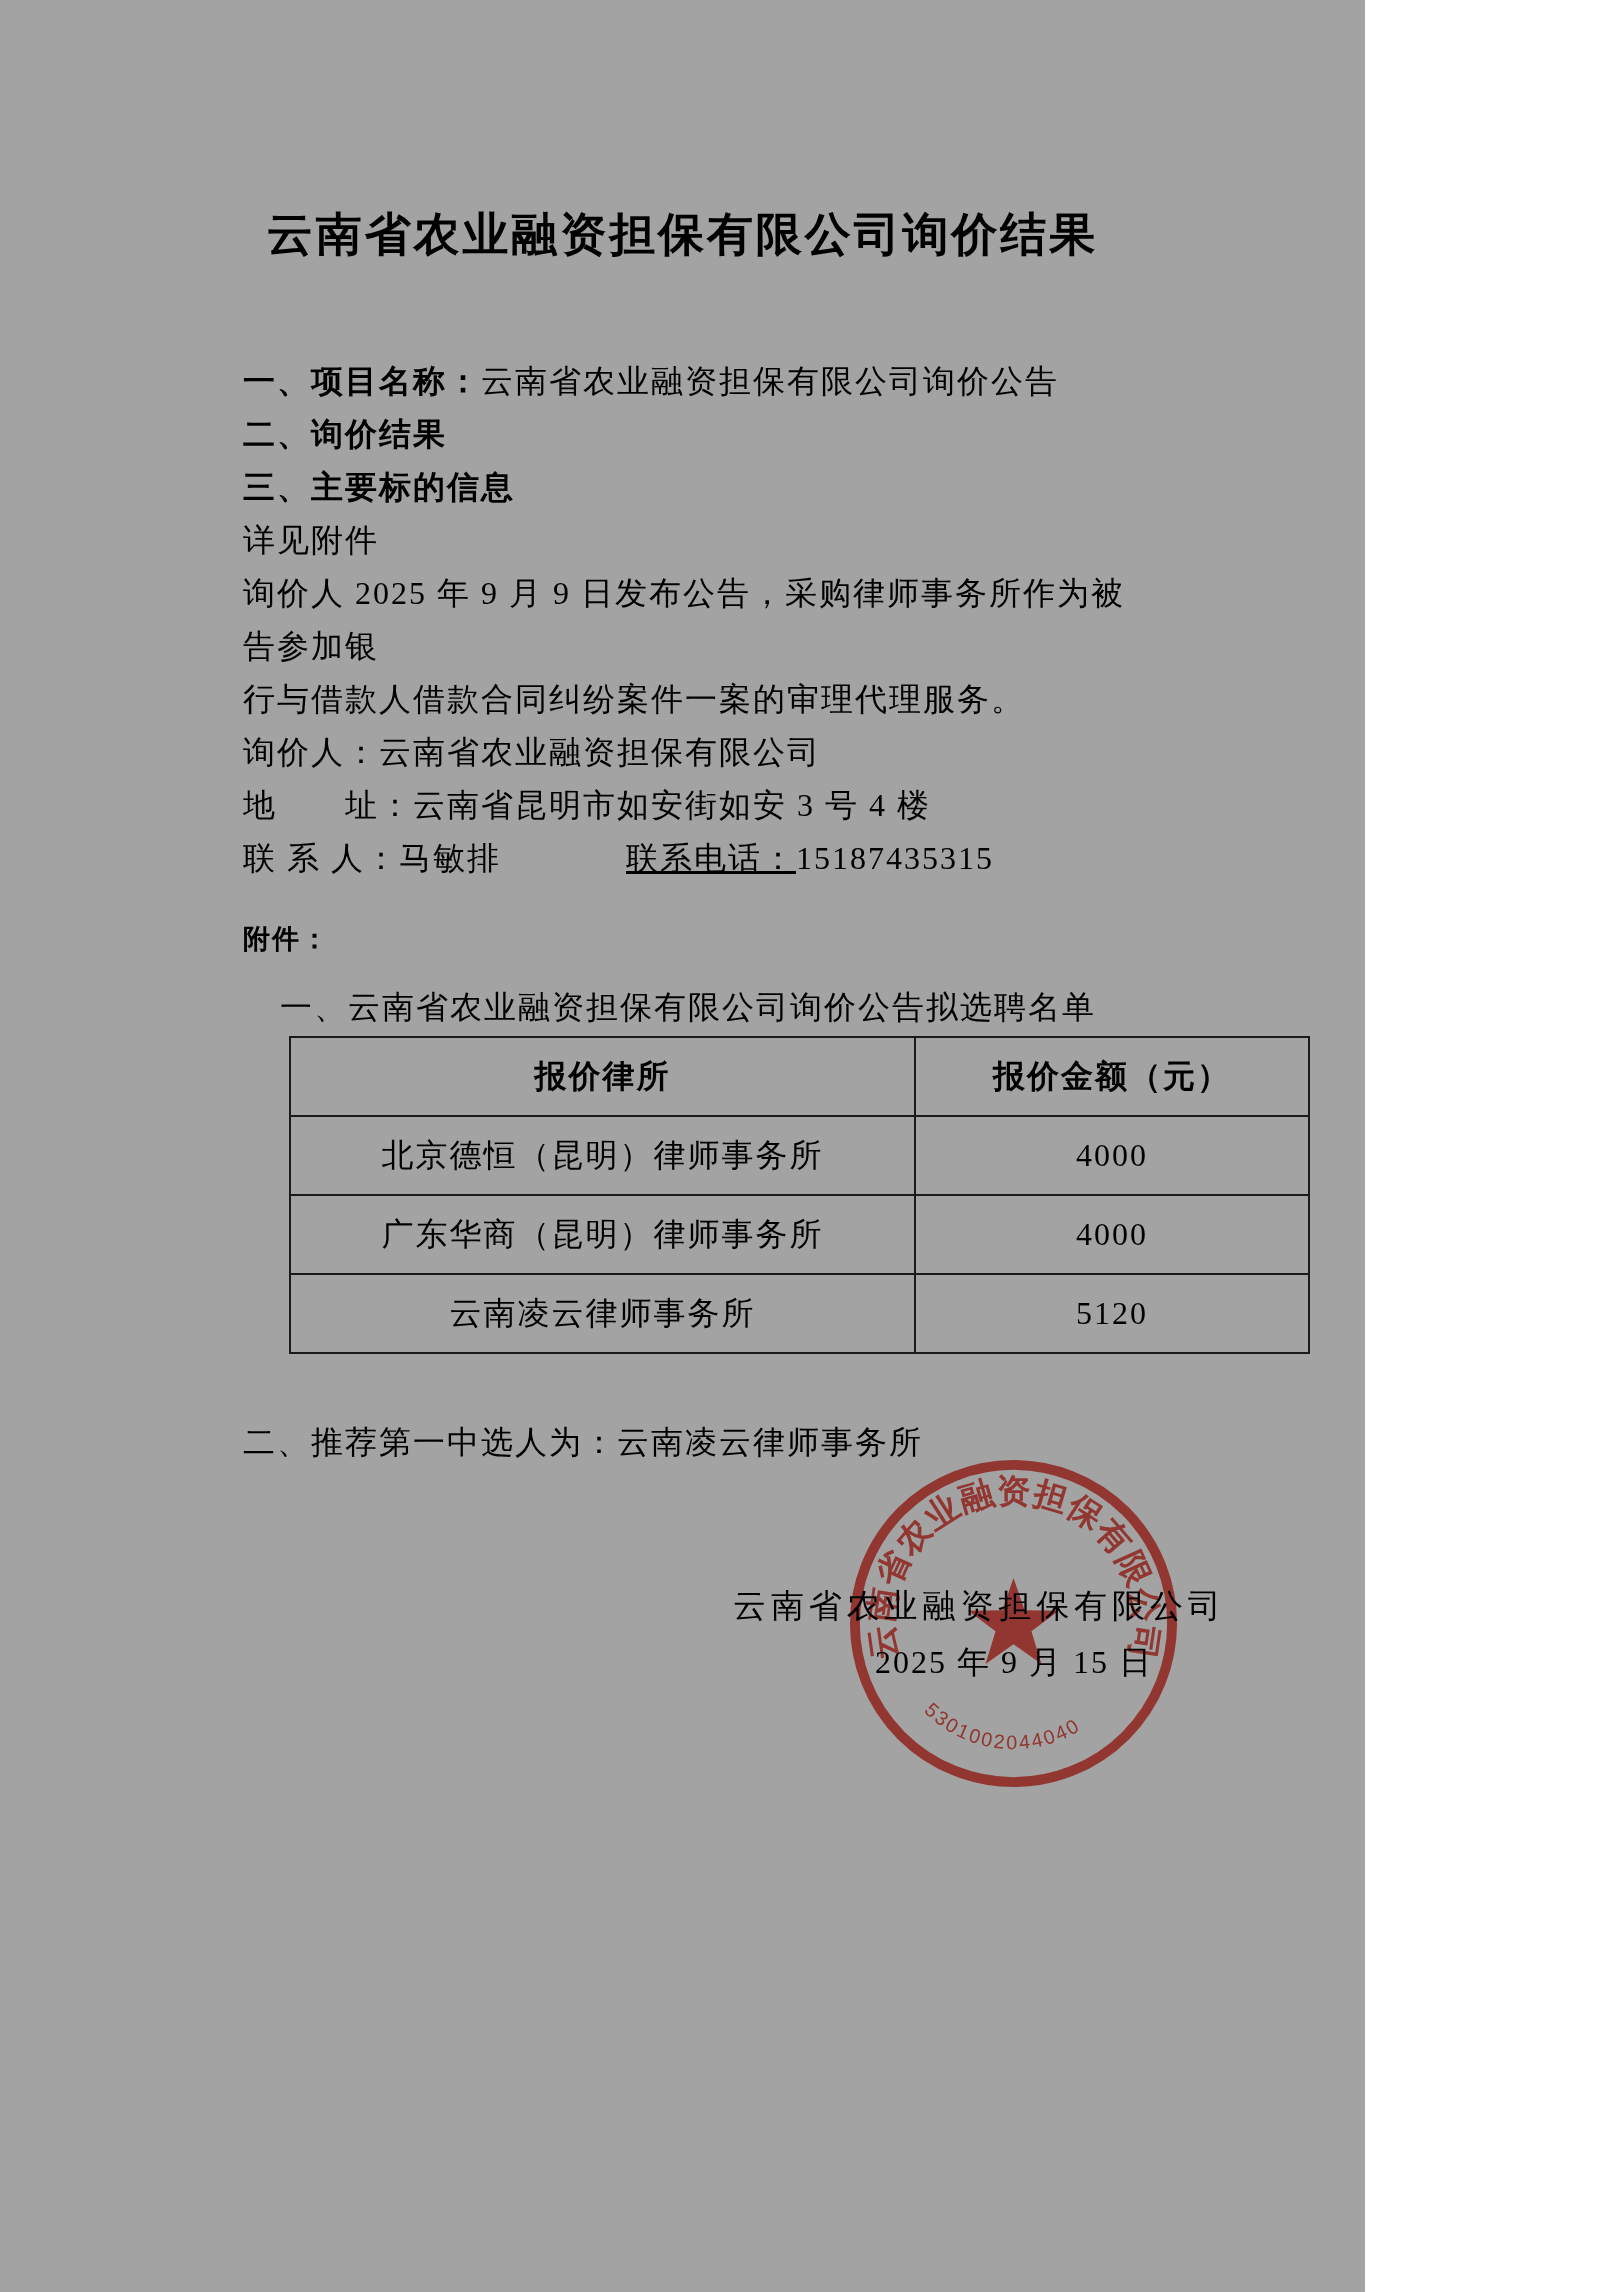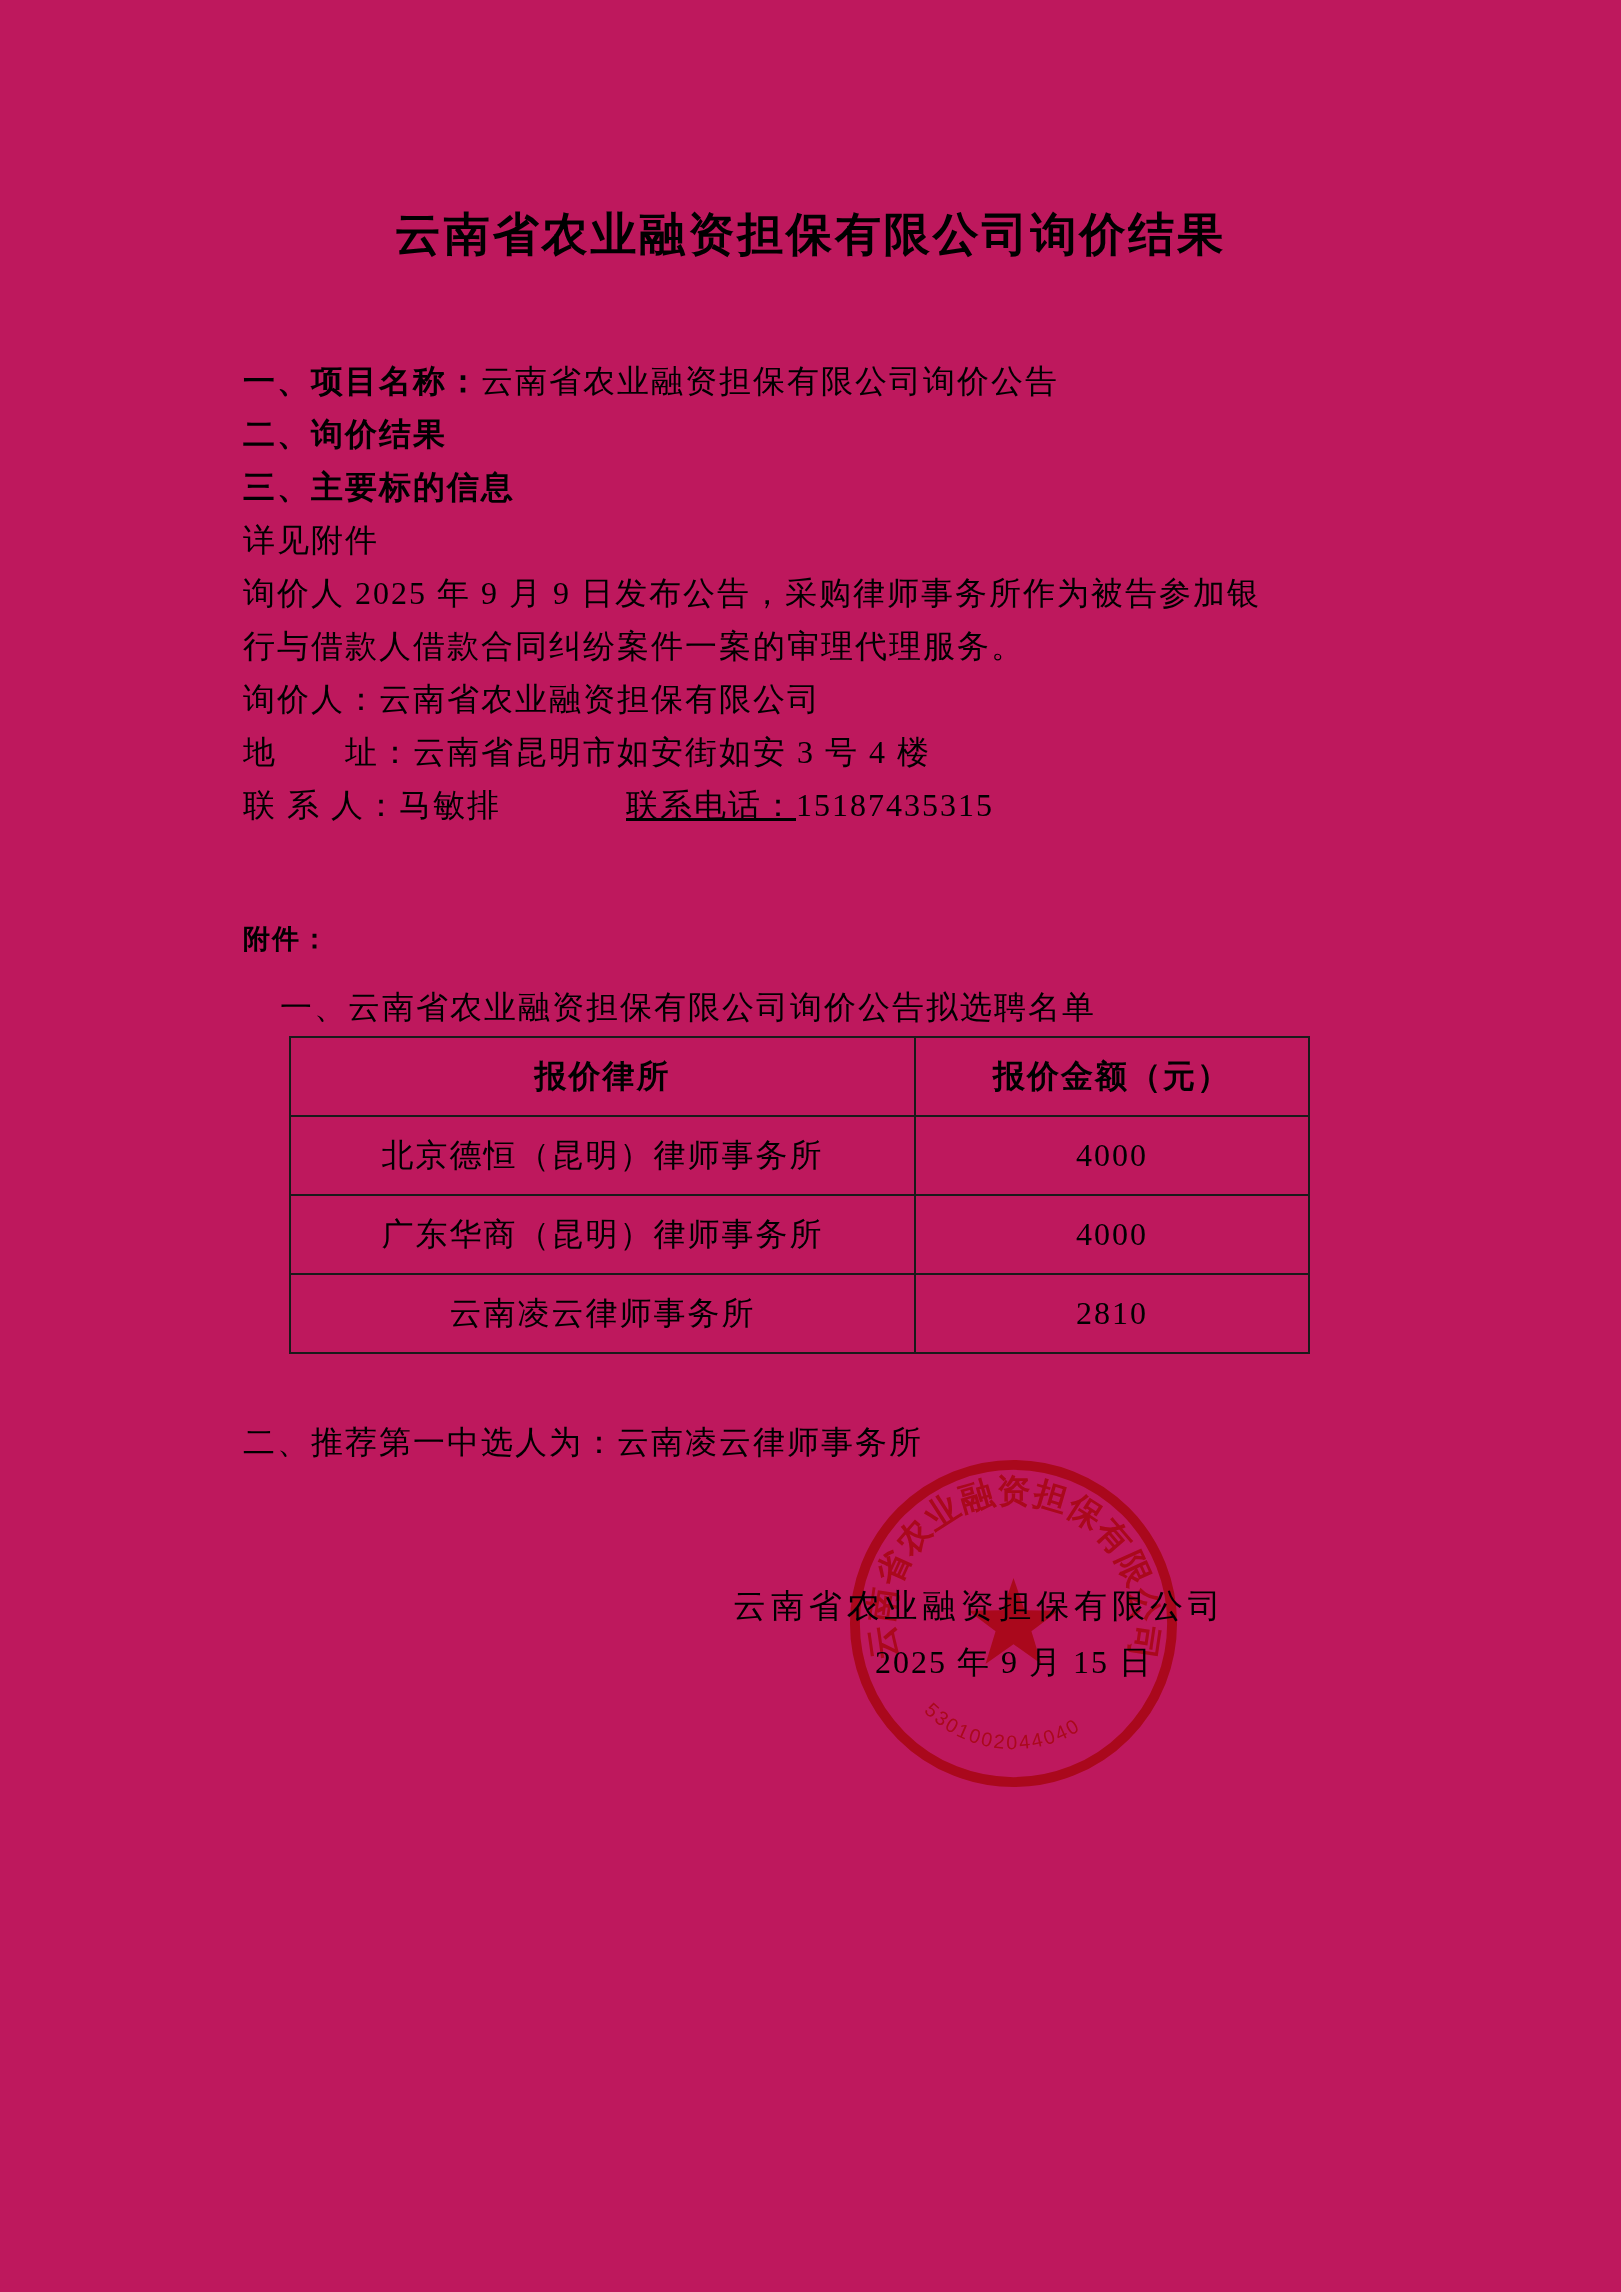--- a/index.html
+++ b/index.html
@@ -1,20 +1,20 @@
 <!DOCTYPE html>
 <html><head>
 <meta charset="utf-8">
 <style>
   html, body { margin: 0; padding: 0; background: #fff; }
   .page {
     position: relative;
-    width: 1621px;
+    width: 1365px;
     height: 2293px;
-    background: #be185d;
+    background: #a3a3a3;
     font-family: "Liberation Serif", "DejaVu Serif", serif;
     color: #000;
     overflow: hidden;
   }
   .doc-title {
     position: absolute;
     top: 204px; left: 0; width: 100%;
     text-align: center;
     font-size: 46px;
     font-weight: bold;
@@ -127,21 +127,21 @@
       <tr>
         <td>北京德恒（昆明）律师事务所</td>
         <td>4000</td>
       </tr>
       <tr>
         <td>广东华商（昆明）律师事务所</td>
         <td>4000</td>
       </tr>
       <tr>
         <td>云南凌云律师事务所</td>
-        <td>2810</td>
+        <td>5120</td>
       </tr>
     </tbody>
   </table>
 
   <div class="recommendation">二、推荐第一中选人为：云南凌云律师事务所</div>
 
   <div class="sign-company">云南省农业融资担保有限公司</div>
   <div class="sign-date">2025 年 9 月 15 日</div>
 
   <svg class="seal" viewBox="0 0 340 340" xmlns="http://www.w3.org/2000/svg">

